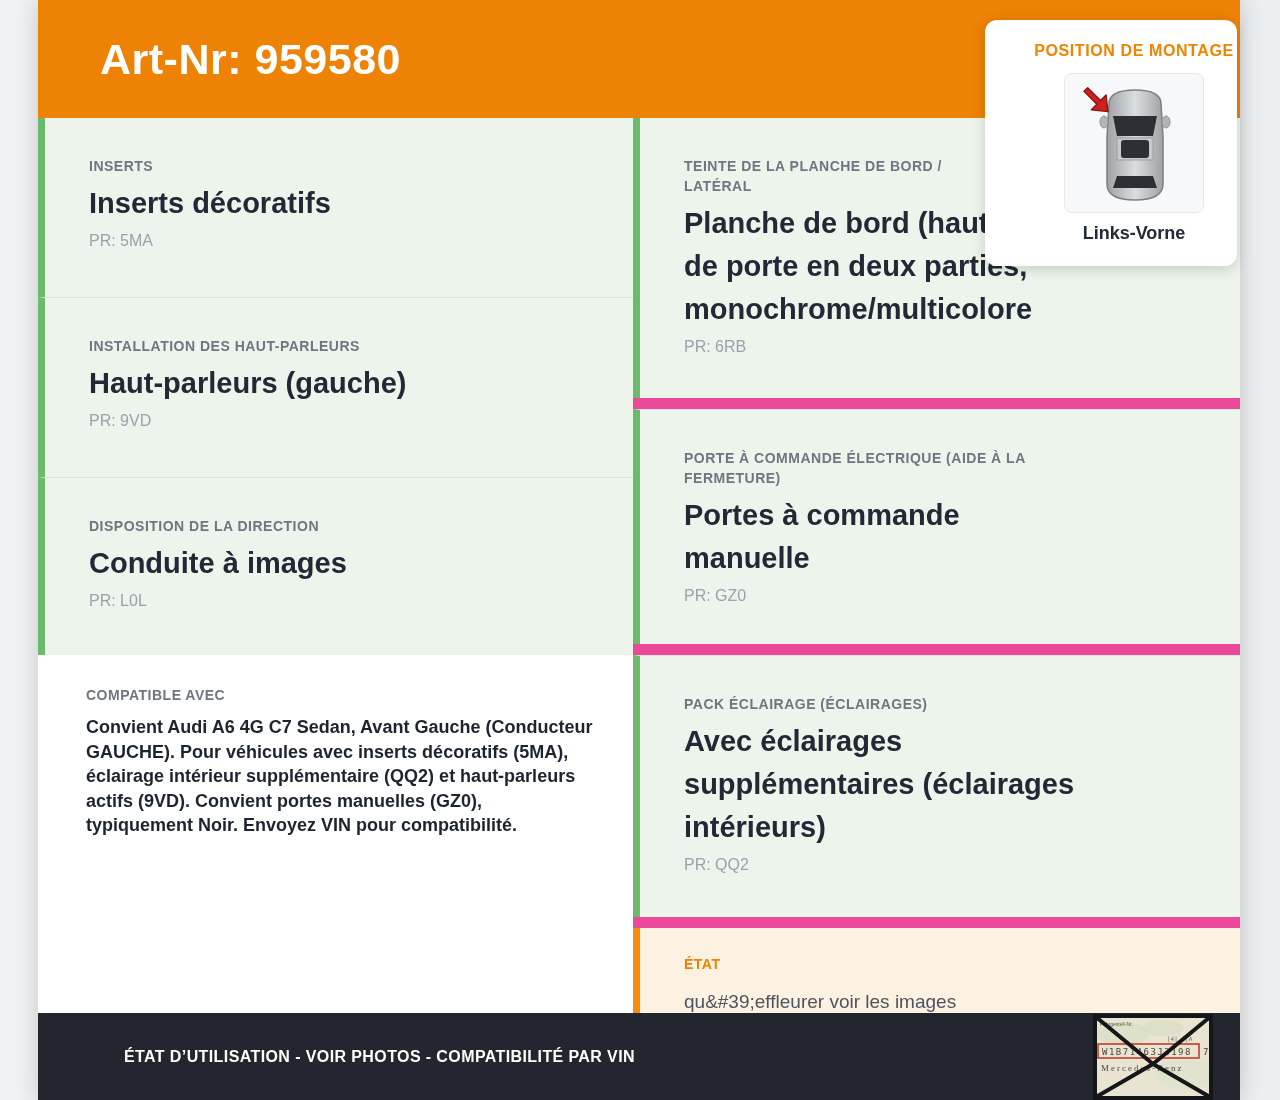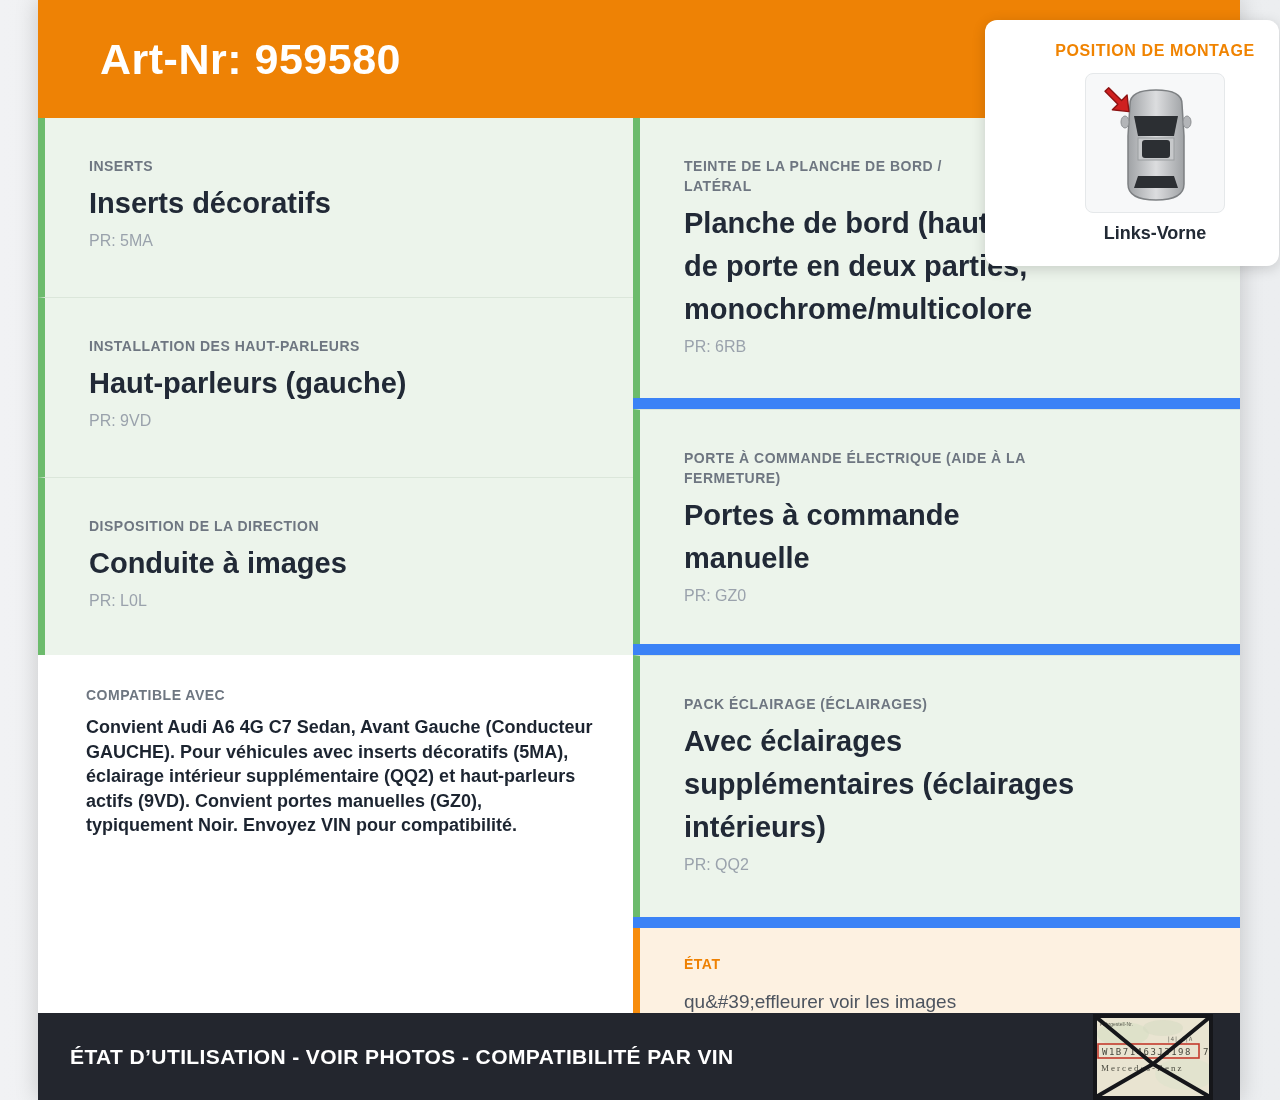--- a/index.html
+++ b/index.html
@@ -7,21 +7,21 @@
   body {
     font-family:"Liberation Sans", sans-serif;
     background:linear-gradient(90deg,#f1f2f4 0%, #e7e9ec 50%, #eceef0 100%);
   }
   .page {
     position:relative;
     margin-left:38px;
     width:1202px;
     height:1100px;
     box-shadow:0 0 22px rgba(0,0,0,.18);
-    background:#3b82f6;
+    background:#ec4899;
   }
   
   .header {
     height:118px;
     background:#ee8205;
     display:flex; align-items:center;
   }
   .header h1 {
     padding-left:62px;
     font-size:43px; font-weight:700; color:#ffffff;
@@ -73,27 +73,27 @@
   }
   .etat-value {
     margin-top:19px; font-size:19px; color:#4d545f;
   }
   
   .footer {
     height:87px; background:#23262e;
     display:flex; align-items:center;
   }
   .footer-text {
-    padding-left:32px;
-    font-size:21px; font-weight:700; color:#ffffff; letter-spacing:0.4px;
+    padding-left:86px;
+    font-size:16px; font-weight:700; color:#ffffff; letter-spacing:0.4px;
   }
   
   .pos-card {
     position:absolute; left:947px; top:20px;
-    width:294px; height:246px;
+    width:252px; height:246px;
     background:#ffffff; border-radius:12px;
     box-shadow:0 3px 14px rgba(0,0,0,.16);
     text-align:center; z-index:5;padding-left:46px;
   }
   .pos-title {
     margin-top:22px;
     font-size:16px; font-weight:700; color:#f08300; letter-spacing:0.6px;
   }
   .pos-imgbox {
     width:140px; height:140px; margin:13px auto 0;

